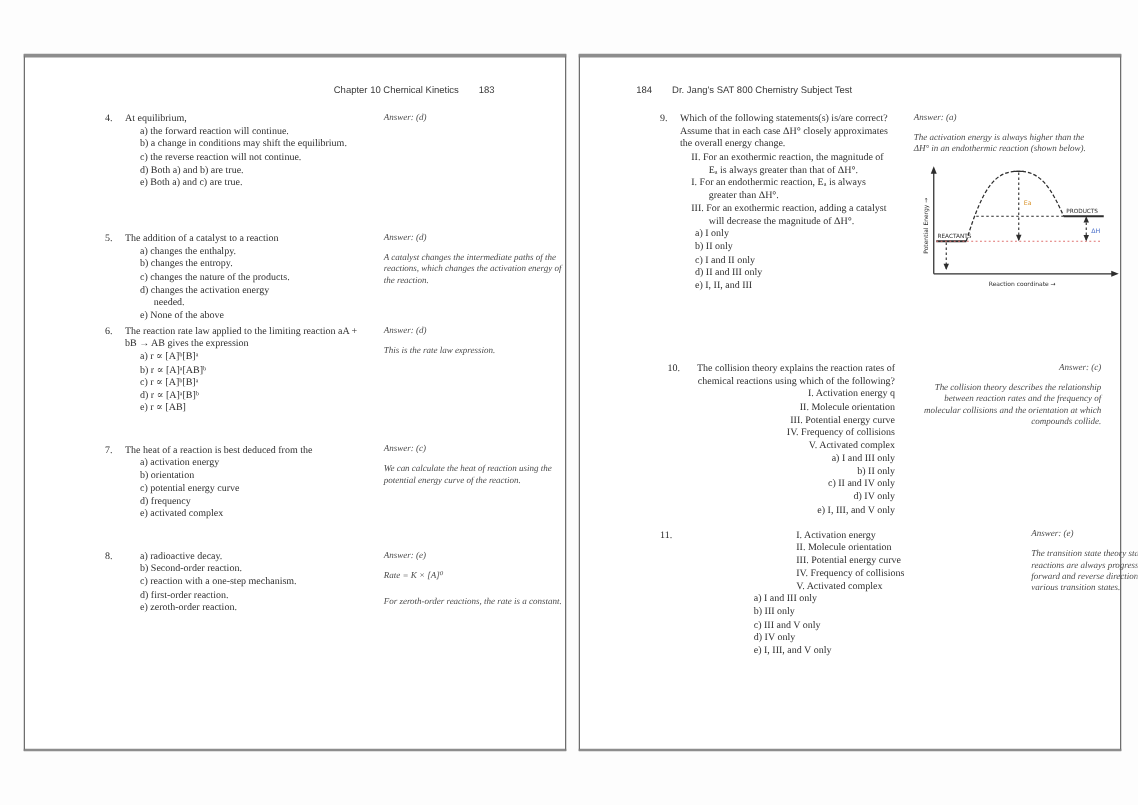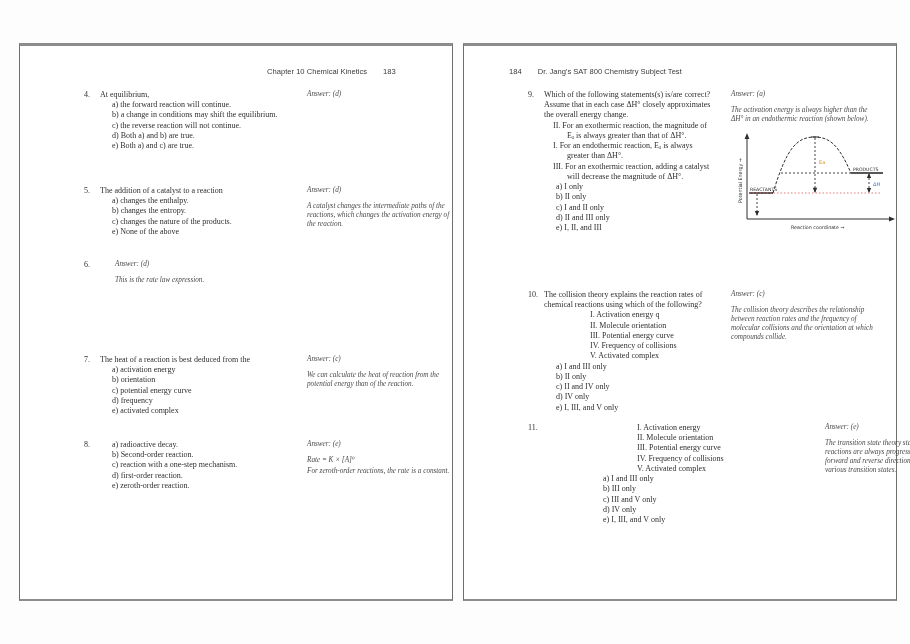--- a/index.html
+++ b/index.html
@@ -33,21 +33,21 @@
   .opts{margin-left:12px;margin-top:0;}
   .opt{padding-left:11px;text-indent:-11px;}
   .romans-hang{margin-left:9px;}
   .romans-hang .ritem{padding-left:14px;text-indent:-14px;}
   .romans-center{margin-left:46px;}
   .q-ans{
     margin-left:15px;width:150px;flex:none;
     font-size:7.2px;line-height:1.24;font-style:italic;color:#4a4a4a;
   }
   .ans-label{margin-bottom:7px;}
-  .ans-formula{margin-bottom:2px;}
+  .ans-formula{margin-bottom:12px;}
   .diagram{margin-top:7px;}
   .diagram text{font-family:"DejaVu Sans",sans-serif;font-style:normal;}
 </style>
 </head>
 <body>
 
 <div class="page" id="page-left">
   <div class="running-head">
     <span>Chapter 10   Chemical Kinetics</span><span class="head-gap">183</span>
   </div>
@@ -70,52 +70,63 @@
   </div>
 
   <div class="q" style="top:140px;">
     <div class="q-num">5.</div>
     <div class="q-main">
       <div>The addition of a catalyst to a reaction</div>
       <div class="opts">
         <div class="opt">a) changes the enthalpy.</div>
         <div class="opt">b) changes the entropy.</div>
         <div class="opt">c) changes the nature of the products.</div>
+        <div class="opt" style="max-width:118px;">d) changes the activation energy needed.</div>
         <div class="opt">e) None of the above</div>
       </div>
     </div>
     <div class="q-ans">
       <div class="ans-label">Answer: (d)</div>
       <div>A catalyst changes the intermediate paths of the reactions, which changes the activation energy of the reaction.</div>
     </div>
   </div>
 
   <div class="q" style="top:214px;">
     <div class="q-num">6.</div>
+    <div class="q-main">
+      <div>The reaction rate law applied to the limiting  reaction aA + bB → AB gives the expression</div>
+      <div class="opts">
+        <div class="opt">a) r ∝ [A]ᵇ[B]ᵃ</div>
+        <div class="opt">b) r ∝ [A]ᵃ[AB]ᵇ</div>
+        <div class="opt">c) r ∝ [A]ᵇ[B]ᵃ</div>
+        <div class="opt">d) r ∝ [A]ᵃ[B]ᵇ</div>
+        <div class="opt">e) r ∝ [AB]</div>
+      </div>
+    </div>
     <div class="q-ans">
       <div class="ans-label">Answer: (d)</div>
       <div>This is the rate law expression.</div>
     </div>
   </div>
 
   <div class="q" style="top:309px;">
     <div class="q-num">7.</div>
     <div class="q-main">
       <div>The heat of a reaction is best deduced from the</div>
       <div class="opts">
         <div class="opt">a) activation energy</div>
         <div class="opt">b) orientation</div>
         <div class="opt">c) potential energy curve</div>
         <div class="opt">d) frequency</div>
         <div class="opt">e) activated complex</div>
       </div>
     </div>
     <div class="q-ans">
       <div class="ans-label">Answer: (c)</div>
-      <div>We can calculate the heat of reaction from the potential energy than of the reaction.</div>
+      <div>We can calculate the heat of reaction using the potential energy curve of the reaction.</div>
     </div>
   </div>
 
   <div class="q" style="top:394px;">
     <div class="q-num">8.</div>
     <div class="q-main">
       <div class="opts">
         <div class="opt">a) radioactive decay.</div>
         <div class="opt">b) Second-order reaction.</div>
         <div class="opt">c) reaction with a one-step mechanism.</div>
@@ -189,21 +200,21 @@
 
         <line x1="26" y1="63" x2="26" y2="84" stroke="#2e2e2e" stroke-width="0.9" stroke-dasharray="2,2"></line>
         <path d="M26,85 L23.8,80 L28.2,80 Z" fill="#2e2e2e"></path>
 
         <text x="60" y="98" font-size="4.8" fill="#2e2e2e">Reaction coordinate →</text>
         <text x="11" y="72" font-size="4.8" fill="#2e2e2e" transform="rotate(-90 11 72)">Potential Energy →</text>
       </svg>
     </div>
   </div>
 
-  <div class="q" style="top:244px;">
+  <div class="q" style="top:244px;text-align:right;">
     <div class="q-num">10.</div>
     <div class="q-main">
       <div>The collision theory explains the reaction rates of chemical reactions using which of the following?</div>
       <div class="romans-center">
         <div>I. Activation energy q</div>
         <div>II. Molecule orientation</div>
         <div>III. Potential energy curve</div>
         <div>IV. Frequency of collisions</div>
         <div>V. Activated complex</div>
       </div>

